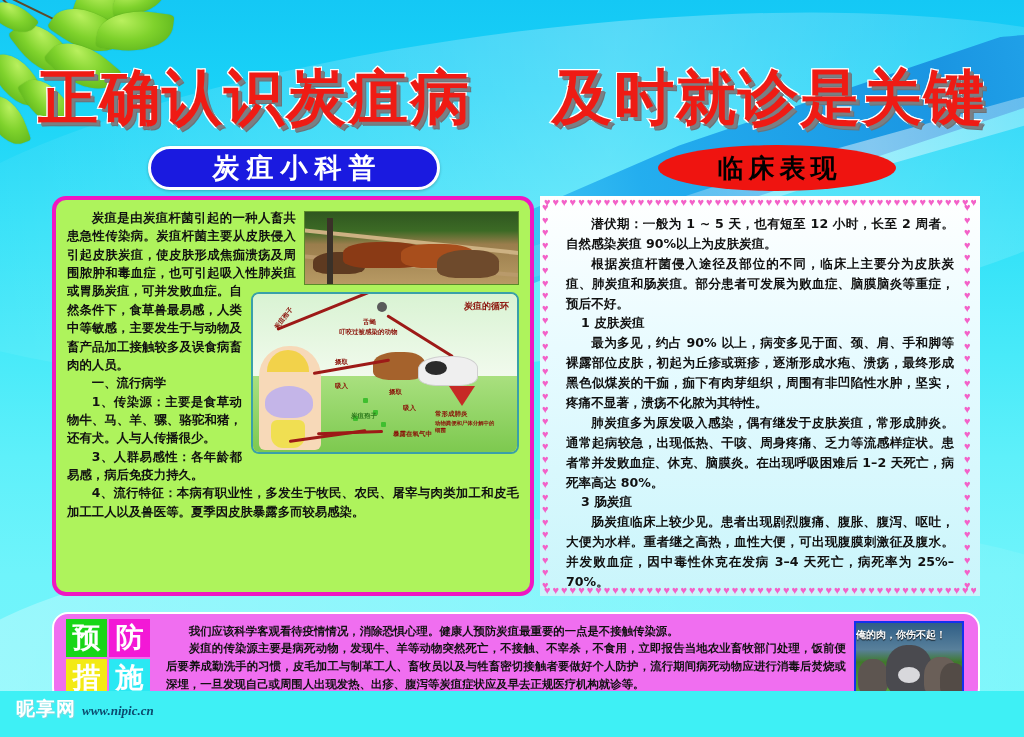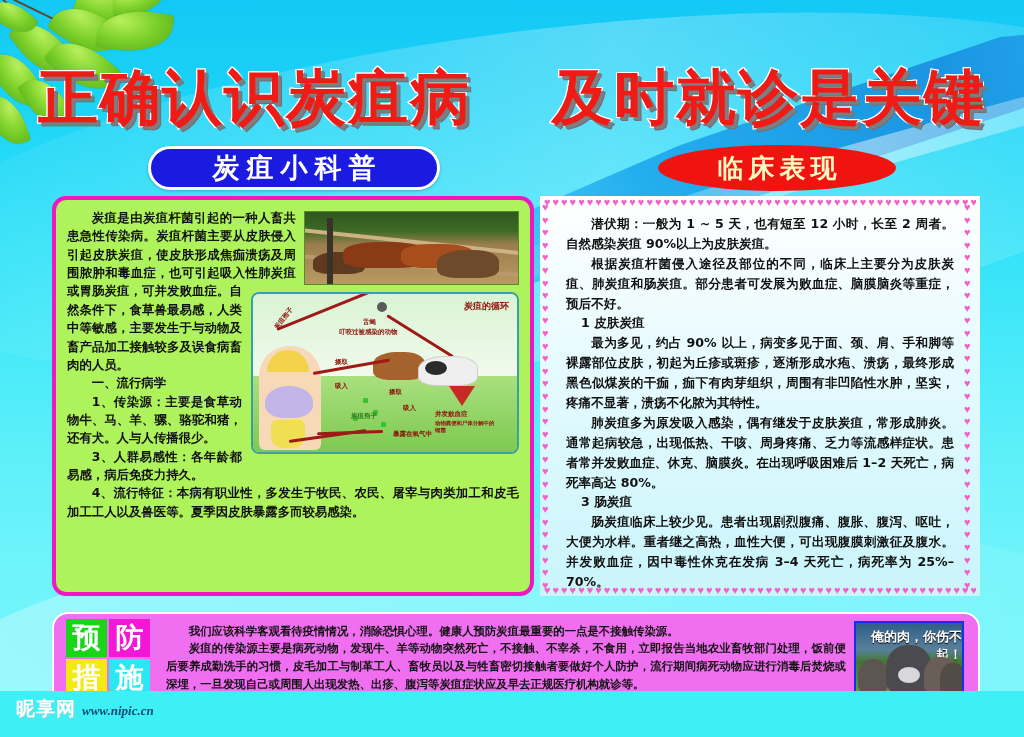--- a/index.html
+++ b/index.html
@@ -96,21 +96,21 @@
     font-family: "DejaVu Sans", sans-serif; text-indent: 7px;
   }
   .pill-red {
     position: absolute; left: 658px; top: 145px;
     width: 238px; height: 46px;
     background: #ef1410;
     border-radius: 50%;
     display: flex; align-items: center; justify-content: center;
   }
   .pill-red span {
-    color: #fef9c3; font-size: 26px; font-weight: bold; letter-spacing: 5px;
+    color: #000000; font-size: 26px; font-weight: bold; letter-spacing: 5px;
     font-family: Liberation Serif, serif; text-indent: 5px;
   }
 
   
   .panel-left {
     position: absolute; left: 52px; top: 196px;
     width: 482px; height: 400px;
     background: #aef35c;
     border: 4px solid #ef17c2;
     border-radius: 14px;
@@ -232,22 +232,22 @@
   .prev-text p.ind { text-indent: 2em; }
 
   .bottom-photo {
     flex: 0 0 110px; width: 110px; height: 74px;
     border: 2px solid #1430ee;
     position: relative; overflow: hidden;
     background: linear-gradient(180deg,#2f5e86 0%,#58809b 38%,#3f7a2a 56%,#58a33a 100%);
     margin-right: 6px;
   }
   .bottom-photo .bp-cap {
-    position: absolute; top: 5px; left: 0; right: 0; text-align: right;
-    font-size: 13px; font-weight: bold; color: #ffffff;
+    position: absolute; top: 5px; left: 0; right: 0; text-align: left;
+    font-size: 10px; font-weight: bold; color: #ffffff;
     font-family: "DejaVu Sans", sans-serif; text-shadow: 0 1px 1px #000;
   }
   .bottom-photo .bcow { position: absolute; background: #4a4a4f; border-radius: 45% 45% 30% 30%; }
   .bc1 { left: 30px; top: 22px; width: 46px; height: 50px; }
   .bc1::after { content:""; position:absolute; left:12px; top:22px; width:22px; height:16px; background:#d8d8dc; border-radius:50%; }
   .bc2 { left: 68px; top: 34px; width: 34px; height: 40px; background:#6a5f58 !important; }
   .bc3 { left: 2px;  top: 36px; width: 30px; height: 36px; background:#5d5550 !important; }
   .bc4 { left: 84px; top: 40px; width: 26px; height: 34px; background:#534b46 !important; }
 
   
@@ -345,21 +345,21 @@
       <div class="lbl" style="left:82px; top:88px;">吸入</div>
       <div class="lbl" style="left:136px; top:94px;">摄取</div>
       <div class="lbl" style="left:150px; top:110px;">吸入</div>
       <div class="spore" style="left:110px; top:104px;"></div>
       <div class="spore" style="left:120px; top:116px;"></div>
       <div class="spore" style="left:100px; top:122px;"></div>
       <div class="spore" style="left:128px; top:128px;"></div>
       <div class="lbl grn" style="left:98px; top:118px;">炭疽孢子</div>
       <div class="downarrow"></div>
       <div class="lbl" style="left:140px; top:136px;">暴露在氧气中</div>
-      <div class="lbl" style="left:182px; top:116px;">并发败血症</div>
+      <div class="lbl" style="left:182px; top:116px;">常形成肺炎</div>
       <div class="lbl" style="left:182px; top:126px; font-size:5.4px; width:62px; white-space:normal;">动物粪便和尸体分解中的细菌</div>
       <div class="redarrow" style="left:130px; top:136px; width:66px; transform:rotate(178deg);"></div>
       <div class="redarrow" style="left:36px; top:146px; width:78px; transform:rotate(-8deg);"></div>
     </div>
 
     <p class="ind">炭疽是由炭疽杆菌引起的一种人畜共患急性传染病。炭疽杆菌主要从皮肤侵入引起皮肤炭疽，使皮肤形成焦痂溃疡及周围脓肿和毒血症，也可引起吸入性肺炭疽或胃肠炭疽，可并发败血症。自然条件下，食草兽最易感，人类中等敏感，主要发生于与动物及畜产品加工接触较多及误食病畜肉的人员。</p>
     <p class="ind">一、流行病学</p>
     <p class="ind">1、传染源：主要是食草动物牛、马、羊、骡、骆驼和猪，还有犬。人与人传播很少。</p>
     <p class="ind">3、人群易感性：各年龄都易感，病后免疫力持久。</p>
     <p class="ind">4、流行特征：本病有职业性，多发生于牧民、农民、屠宰与肉类加工和皮毛加工工人以及兽医等。夏季因皮肤暴露多而较易感染。</p>

